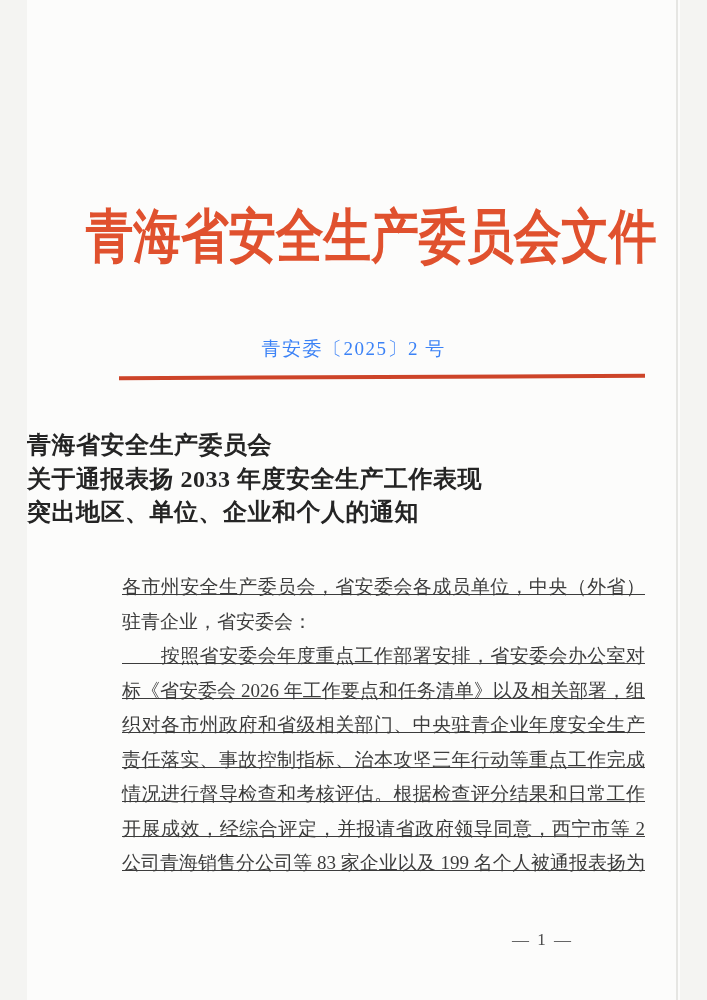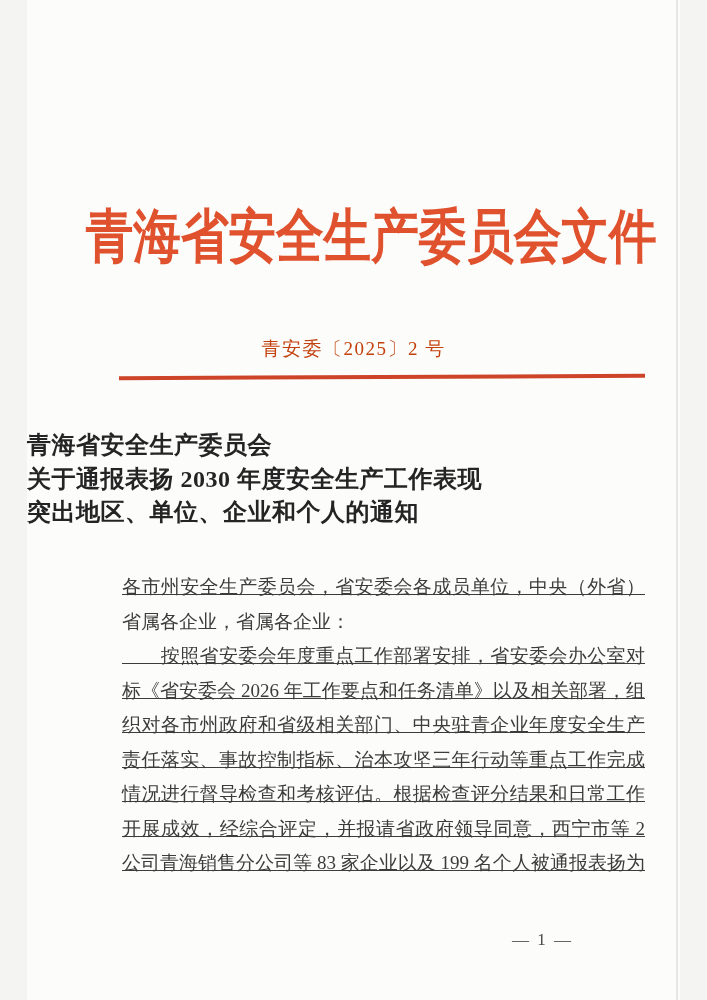--- a/index.html
+++ b/index.html
@@ -31,21 +31,21 @@
     transform-origin: center;
   }
   
   .doc-number {
     position: absolute;
     top: 336px;
     left: 0;
     width: 100%;
     text-align: center;
     font-size: 19px;
-    color: #c2410c;
+    color: #3b82f6;
     letter-spacing: 1.5px;
   }
   
   .red-rule {
     position: absolute;
     top: 375px;
     left: 92px;
     width: 526px;
     height: 4px;
     background: #cd4429;
@@ -106,27 +106,27 @@
 <div class="scan-page">
 
   <div class="red-header">青海省安全生产委员会文件</div>
 
   <div class="doc-number">青安委〔2025〕2 号</div>
 
   <div class="red-rule"></div>
 
   <div class="notice-title">
     <div class="title-line">青海省安全生产委员会</div>
-    <div class="title-line">关于通报表扬 2030 年度安全生产工作表现</div>
+    <div class="title-line">关于通报表扬 2033 年度安全生产工作表现</div>
     <div class="title-line">突出地区、单位、企业和个人的通知</div>
   </div>
 
   <div class="doc-body">
     <div class="line justify">各市州安全生产委员会，省安委会各成员单位，中央（外省）</div>
-    <div class="line">省属各企业，省属各企业：</div>
+    <div class="line">驻青企业，省安委会：</div>
     <div class="line justify">　　按照省安委会年度重点工作部署安排，省安委会办公室对</div>
     <div class="line justify">标《省安委会 2026 年工作要点和任务清单》以及相关部署，组</div>
     <div class="line justify">织对各市州政府和省级相关部门、中央驻青企业年度安全生产</div>
     <div class="line justify">责任落实、事故控制指标、治本攻坚三年行动等重点工作完成</div>
     <div class="line justify">情况进行督导检查和考核评估。根据检查评分结果和日常工作</div>
     <div class="line justify">开展成效，经综合评定，并报请省政府领导同意，西宁市等 2</div>
     <div class="line justify">公司青海销售分公司等 83 家企业以及 199 名个人被通报表扬为</div>
   </div>
 
   <div class="page-number">— 1 —</div>

